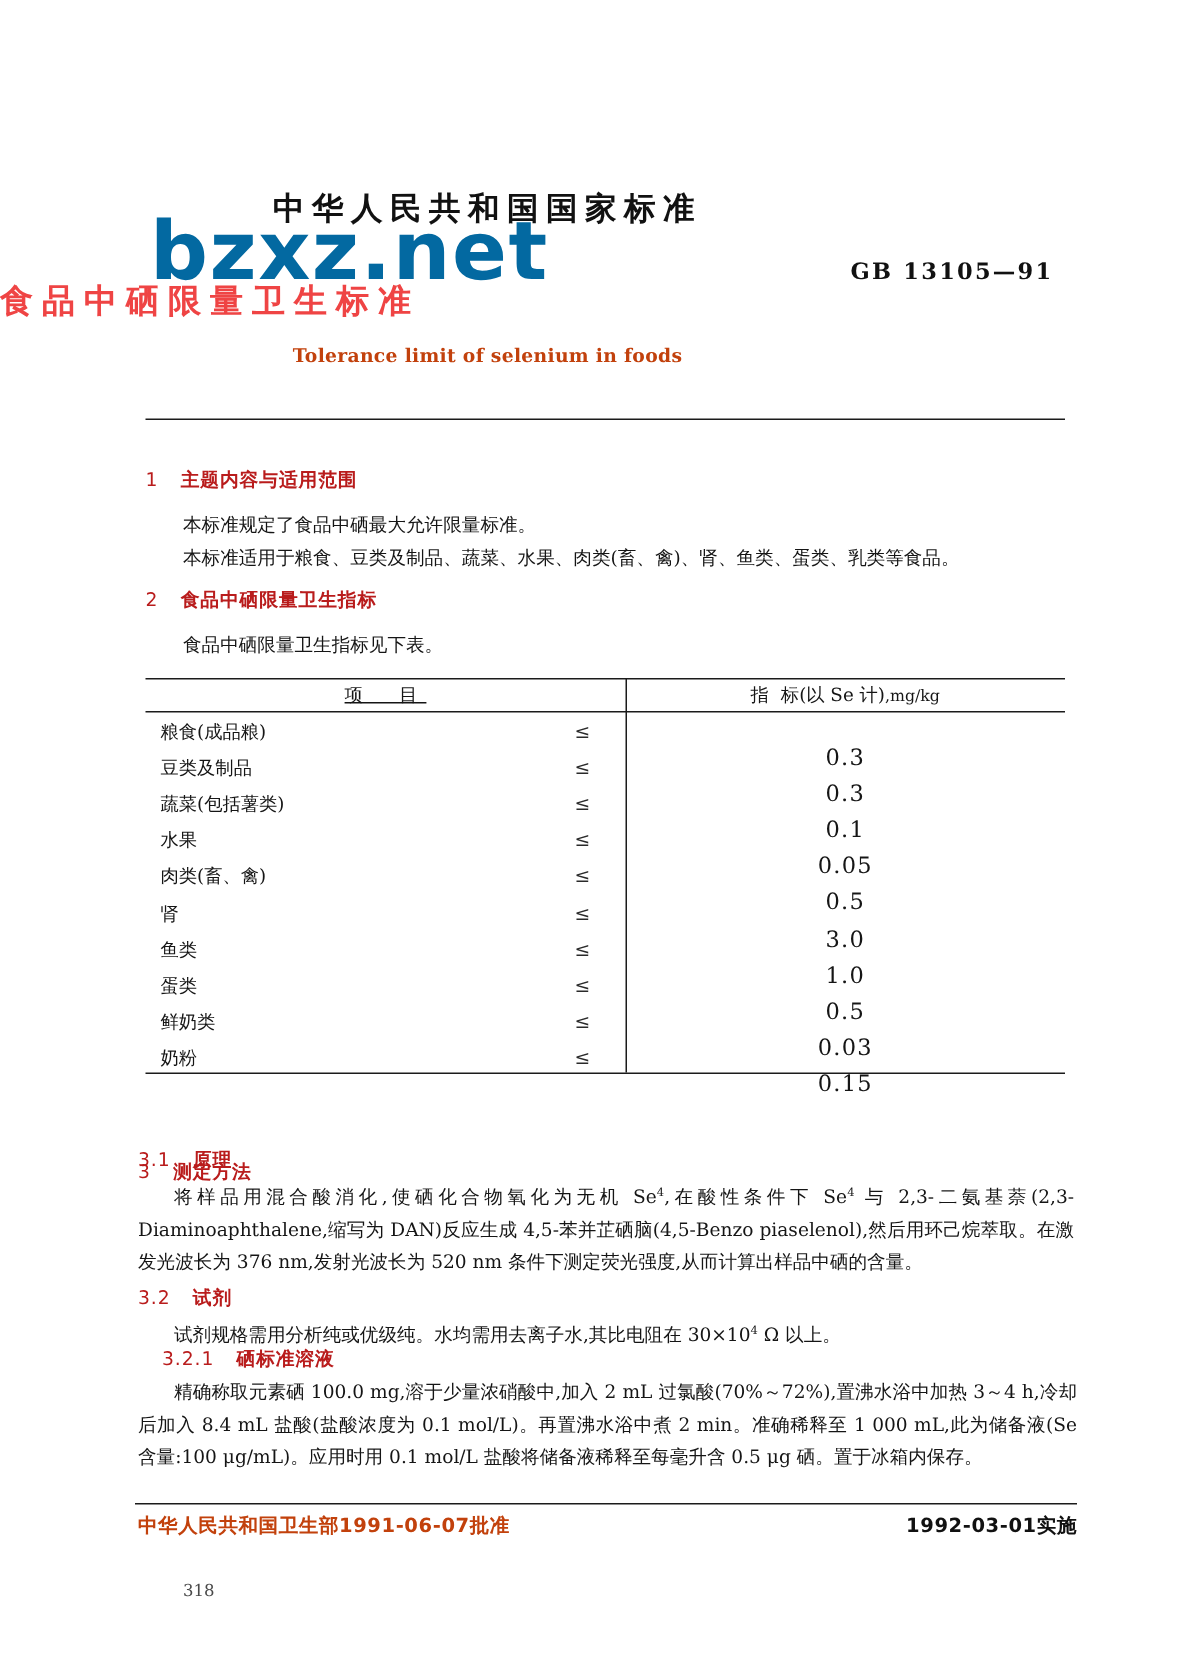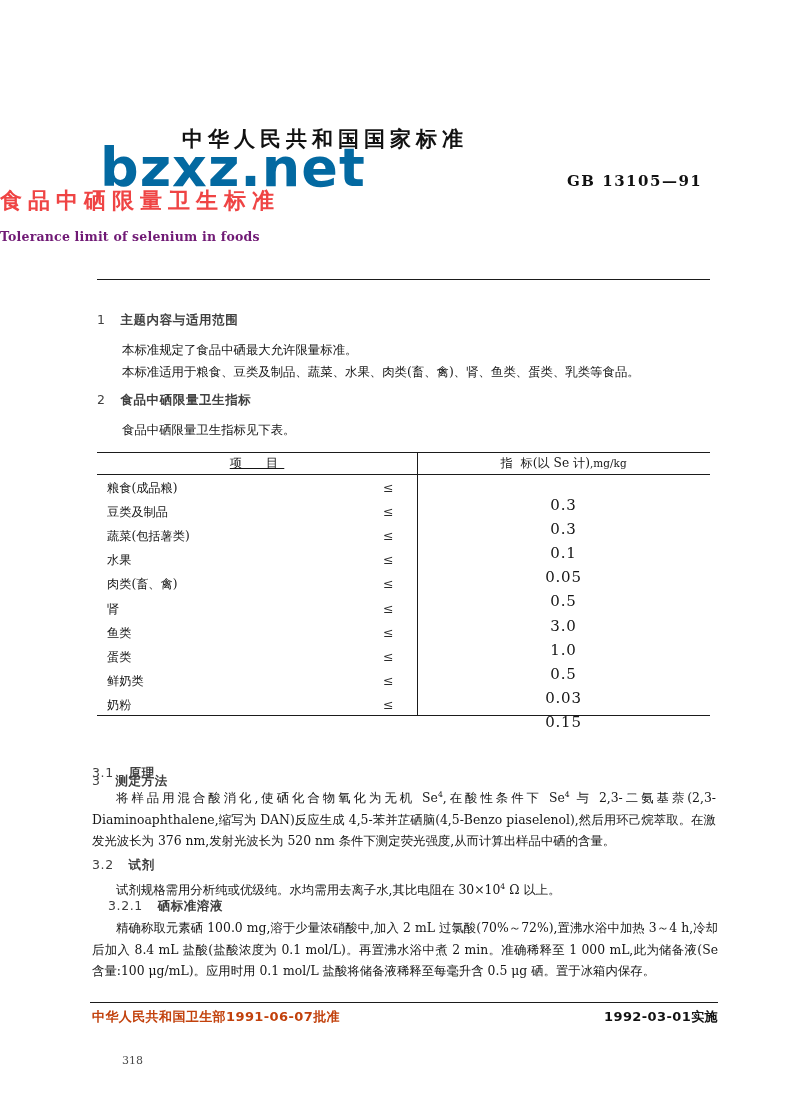--- a/index.html
+++ b/index.html
@@ -81,44 +81,44 @@
     font-weight: bold;
     font-size: 22px;
     letter-spacing: 6px;
     color: #ef4444;
   }
   .doc-subtitle {
     position: absolute;
     left: 0;
     top: 229px;
     width: 650px;
-    text-align: left;
+    text-align: center;
     font-family: "DejaVu Serif", serif;
     font-weight: bold;
     font-size: 12.5px;
     letter-spacing: 0.2px;
-    color: #701a75;
+    color: #c2410c;
   }
   .rule-top {
     position: absolute;
     left: 97px;
     top: 279px;
     width: 613px;
     height: 0;
     border-top: 1.6px solid #1b1b1b;
   }
 
   
   .section-head {
     position: absolute;
     font-family: "DejaVu Sans", sans-serif;
     font-weight: bold;
     font-size: 12.5px;
     letter-spacing: 0.6px;
-    color: #404040;
+    color: #b91c1c;
     white-space: nowrap;
   }
   .section-head .num {
     display: inline-block;
     font-family: "DejaVu Sans", sans-serif;
     font-weight: normal;
   }
   .para {
     position: absolute;
     font-family: "DejaVu Serif", serif;

